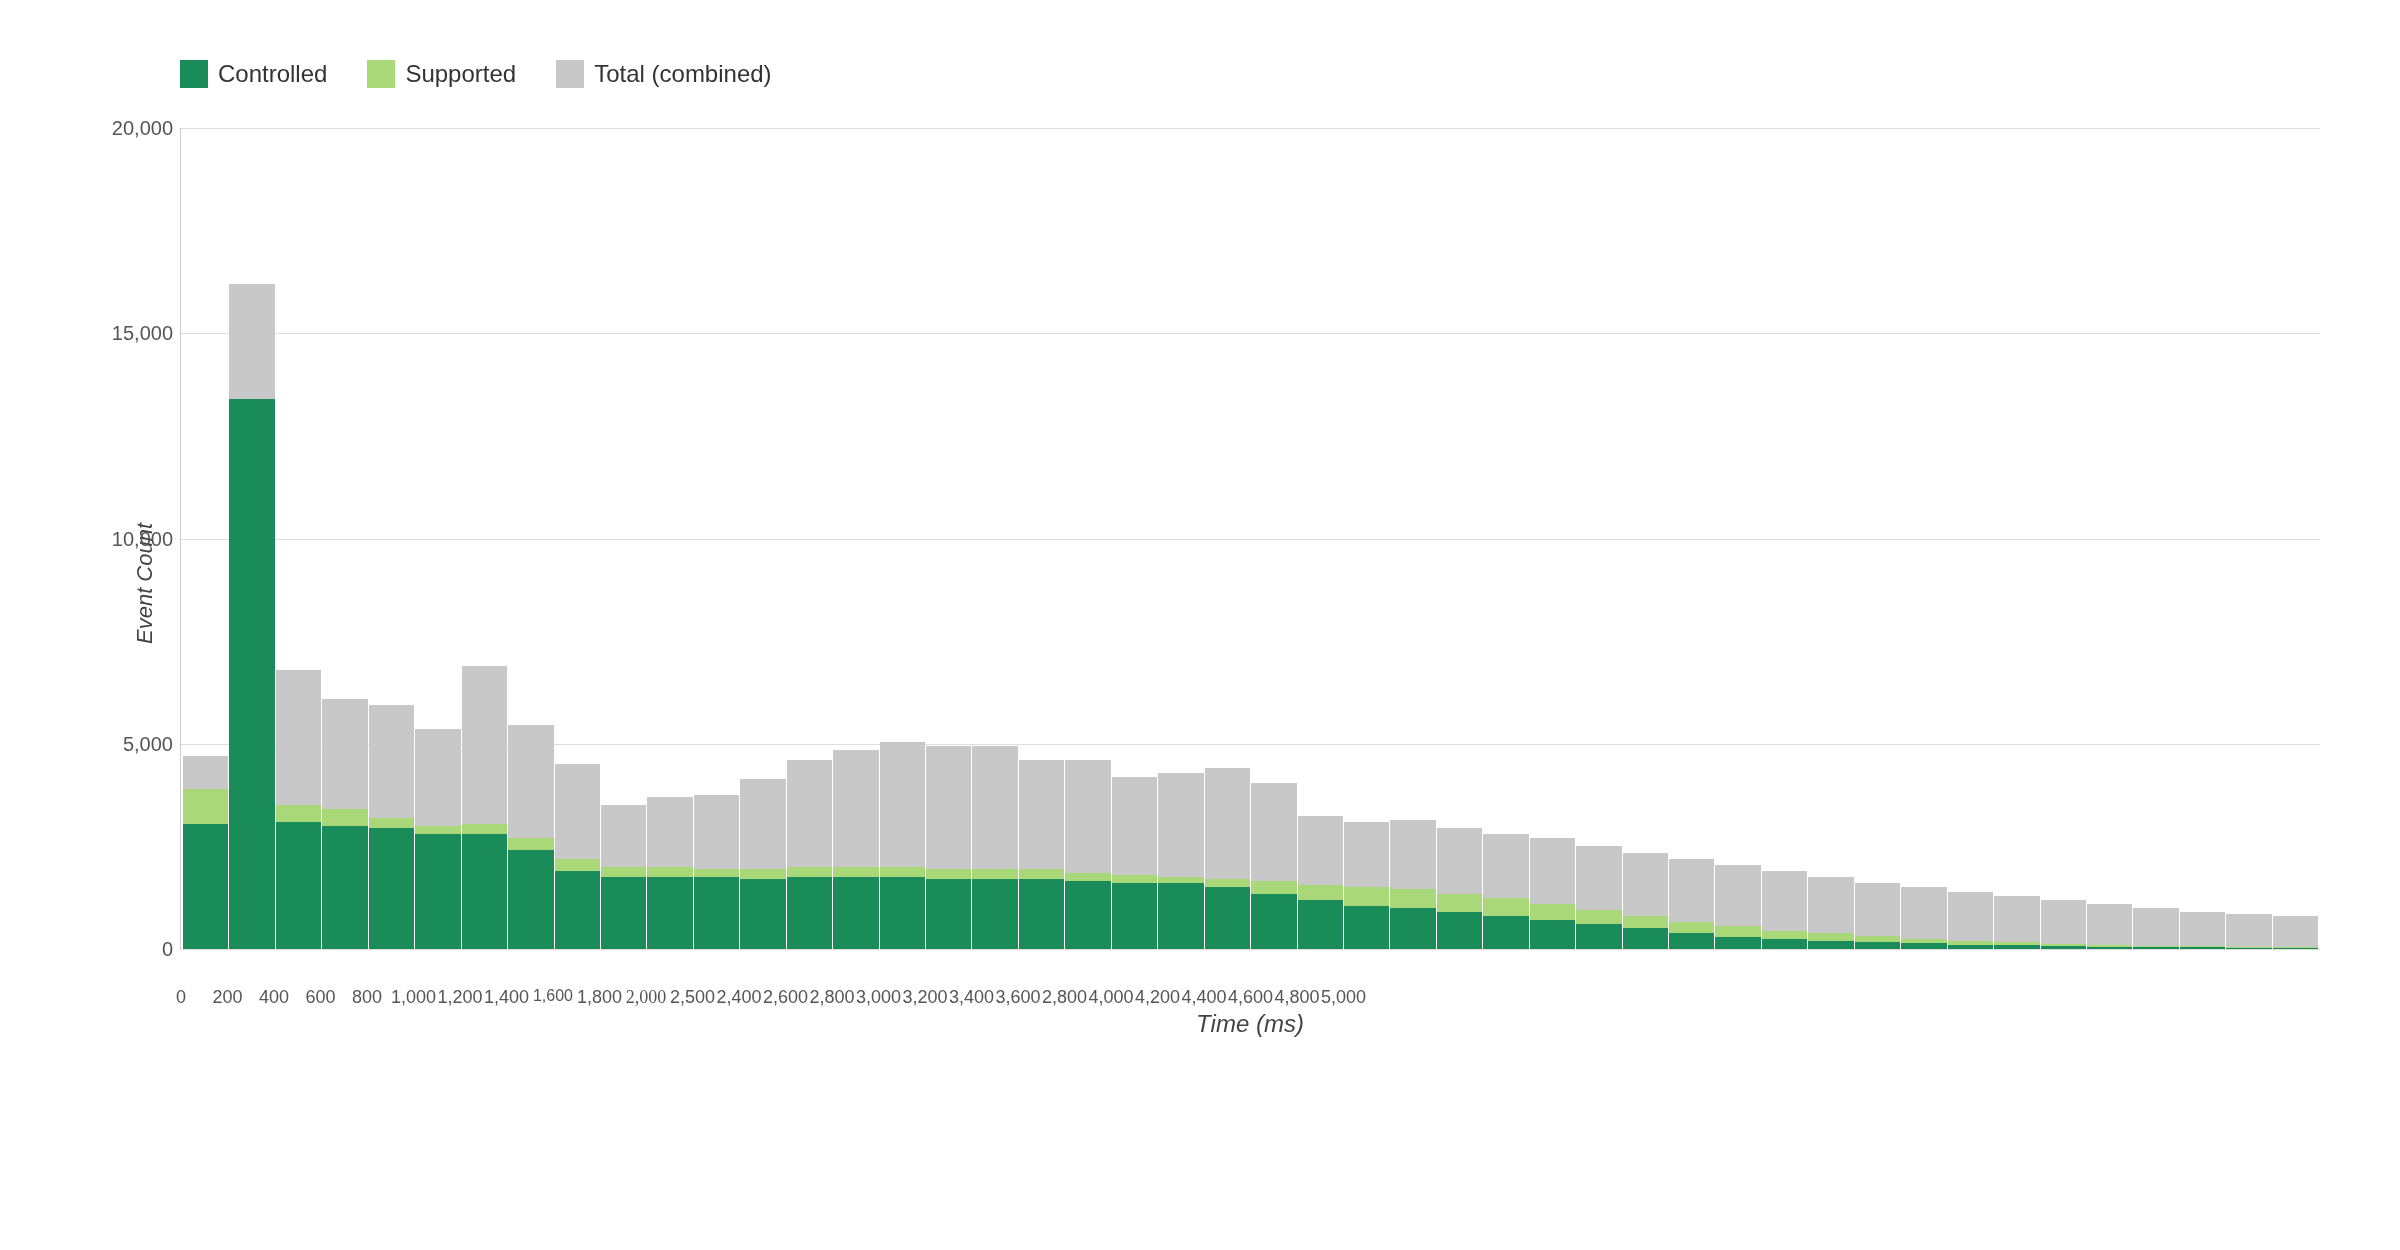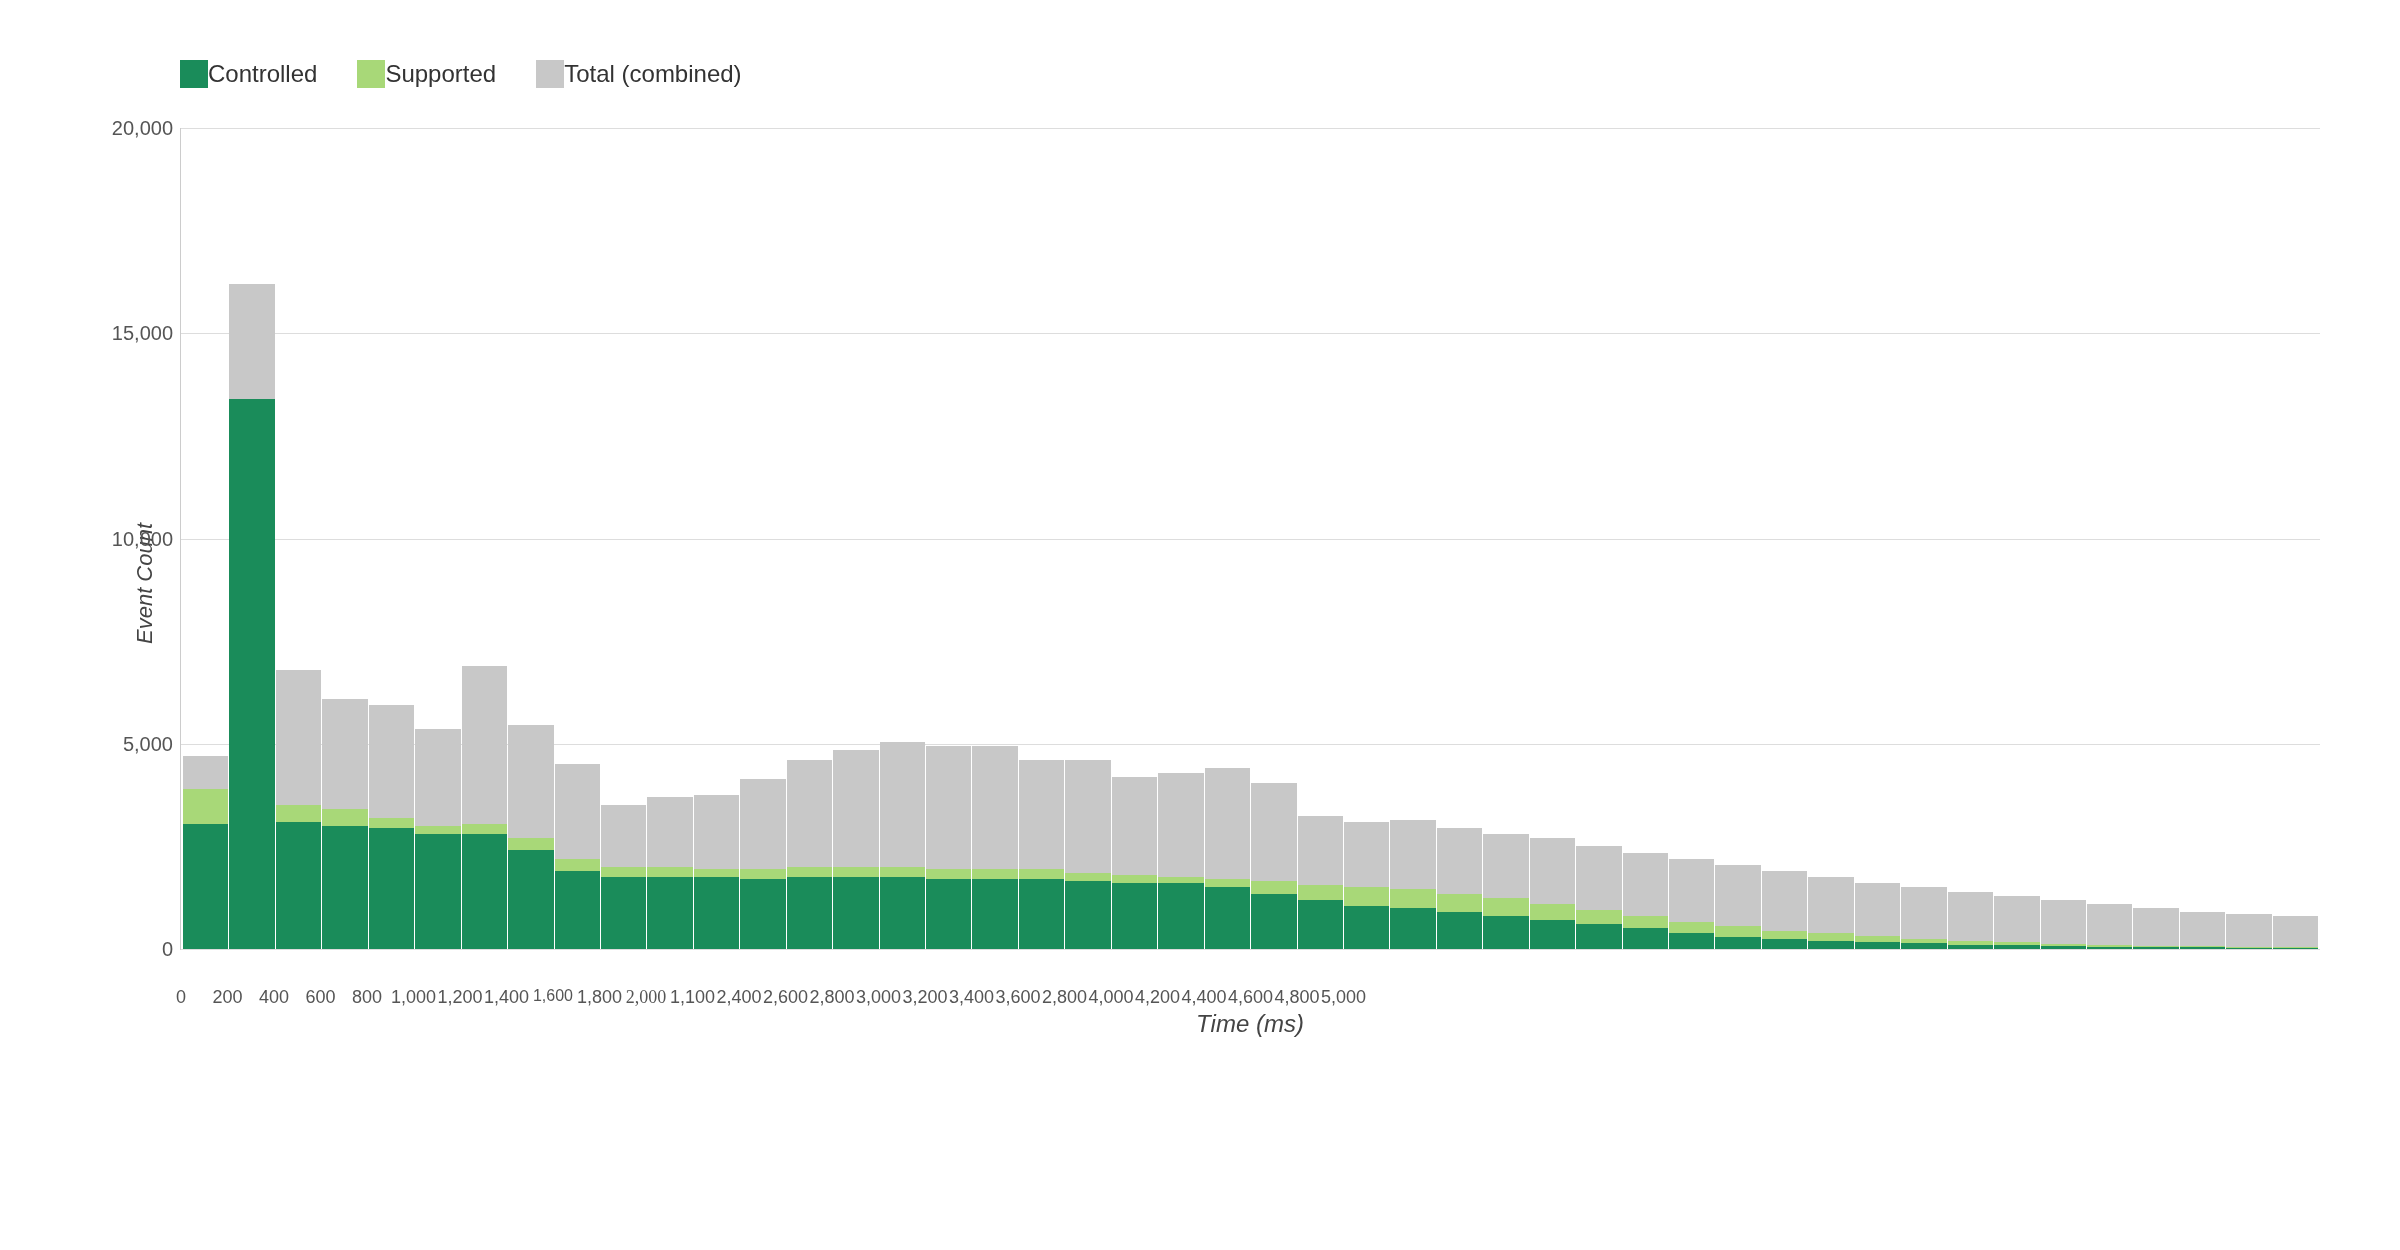--- a/index.html
+++ b/index.html
@@ -26,21 +26,21 @@
     .legend {
       display: flex;
       align-items: center;
       gap: 40px;
       margin-bottom: 40px;
       margin-left: 60px;
     }
     .legend-item {
       display: flex;
       align-items: center;
-      gap: 0;
+      gap: 10px;
       font-size: 24px;
       color: #333;
     }
     .legend-swatch {
       width: 28px;
       height: 28px;
     }
     .chart-area {
       display: flex;
       position: relative;
@@ -428,21 +428,21 @@
             <span class="x-label" style="position: absolute; left: 2.17391%; font-size: 18px; color: rgb(85, 85, 85); transform: translateX(-50%);">200</span>
             <span class="x-label" style="position: absolute; left: 4.34783%; font-size: 18px; color: rgb(85, 85, 85); transform: translateX(-50%);">400</span>
             <span class="x-label" style="position: absolute; left: 6.52174%; font-size: 18px; color: rgb(85, 85, 85); transform: translateX(-50%);">600</span>
             <span class="x-label" style="position: absolute; left: 8.69565%; font-size: 18px; color: rgb(85, 85, 85); transform: translateX(-50%);">800</span>
             <span class="x-label" style="position: absolute; left: 10.8696%; font-size: 18px; color: rgb(85, 85, 85); transform: translateX(-50%);">1,000</span>
             <span class="x-label" style="position: absolute; left: 13.0435%; font-size: 18px; color: rgb(85, 85, 85); transform: translateX(-50%);">1,200</span>
             <span class="x-label" style="position: absolute; left: 15.2174%; font-size: 18px; color: rgb(85, 85, 85); transform: translateX(-50%);">1,400</span>
             <span class="x-label" style="position: absolute; left: 17.3913%; font-size: 16px; color: rgb(85, 85, 85); transform: translateX(-50%);">1,600</span>
             <span class="x-label" style="position: absolute; left: 19.5652%; font-size: 18px; color: rgb(85, 85, 85); transform: translateX(-50%);">1,800</span>
             <span class="x-label" style="position: absolute; left: 21.7391%; font-size: 18px; color: rgb(85, 85, 85); transform: translateX(-50%); font-family: Liberation Serif, serif;">2,000</span>
-            <span class="x-label" style="position: absolute; left: 23.913%; font-size: 18px; color: rgb(85, 85, 85); transform: translateX(-50%);">1,100</span>
+            <span class="x-label" style="position: absolute; left: 23.913%; font-size: 18px; color: rgb(85, 85, 85); transform: translateX(-50%);">2,500</span>
             <span class="x-label" style="position: absolute; left: 26.087%; font-size: 18px; color: rgb(85, 85, 85); transform: translateX(-50%);">2,400</span>
             <span class="x-label" style="position: absolute; left: 28.2609%; font-size: 18px; color: rgb(85, 85, 85); transform: translateX(-50%);">2,600</span>
             <span class="x-label" style="position: absolute; left: 30.4348%; font-size: 18px; color: rgb(85, 85, 85); transform: translateX(-50%);">2,800</span>
             <span class="x-label" style="position: absolute; left: 32.6087%; font-size: 18px; color: rgb(85, 85, 85); transform: translateX(-50%);">3,000</span>
             <span class="x-label" style="position: absolute; left: 34.7826%; font-size: 18px; color: rgb(85, 85, 85); transform: translateX(-50%);">3,200</span>
             <span class="x-label" style="position: absolute; left: 36.9565%; font-size: 18px; color: rgb(85, 85, 85); transform: translateX(-50%);">3,400</span>
             <span class="x-label" style="position: absolute; left: 39.1304%; font-size: 18px; color: rgb(85, 85, 85); transform: translateX(-50%);">3,600</span>
             <span class="x-label" style="position: absolute; left: 41.3043%; font-size: 18px; color: rgb(85, 85, 85); transform: translateX(-50%);">2,800</span>
             <span class="x-label" style="position: absolute; left: 43.4783%; font-size: 18px; color: rgb(85, 85, 85); transform: translateX(-50%);">4,000</span>
             <span class="x-label" style="position: absolute; left: 45.6522%; font-size: 18px; color: rgb(85, 85, 85); transform: translateX(-50%);">4,200</span>

